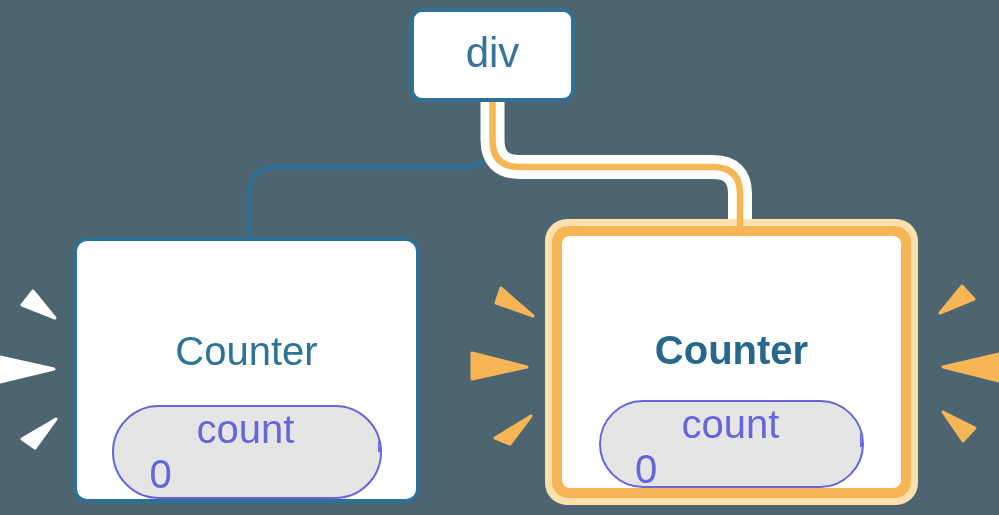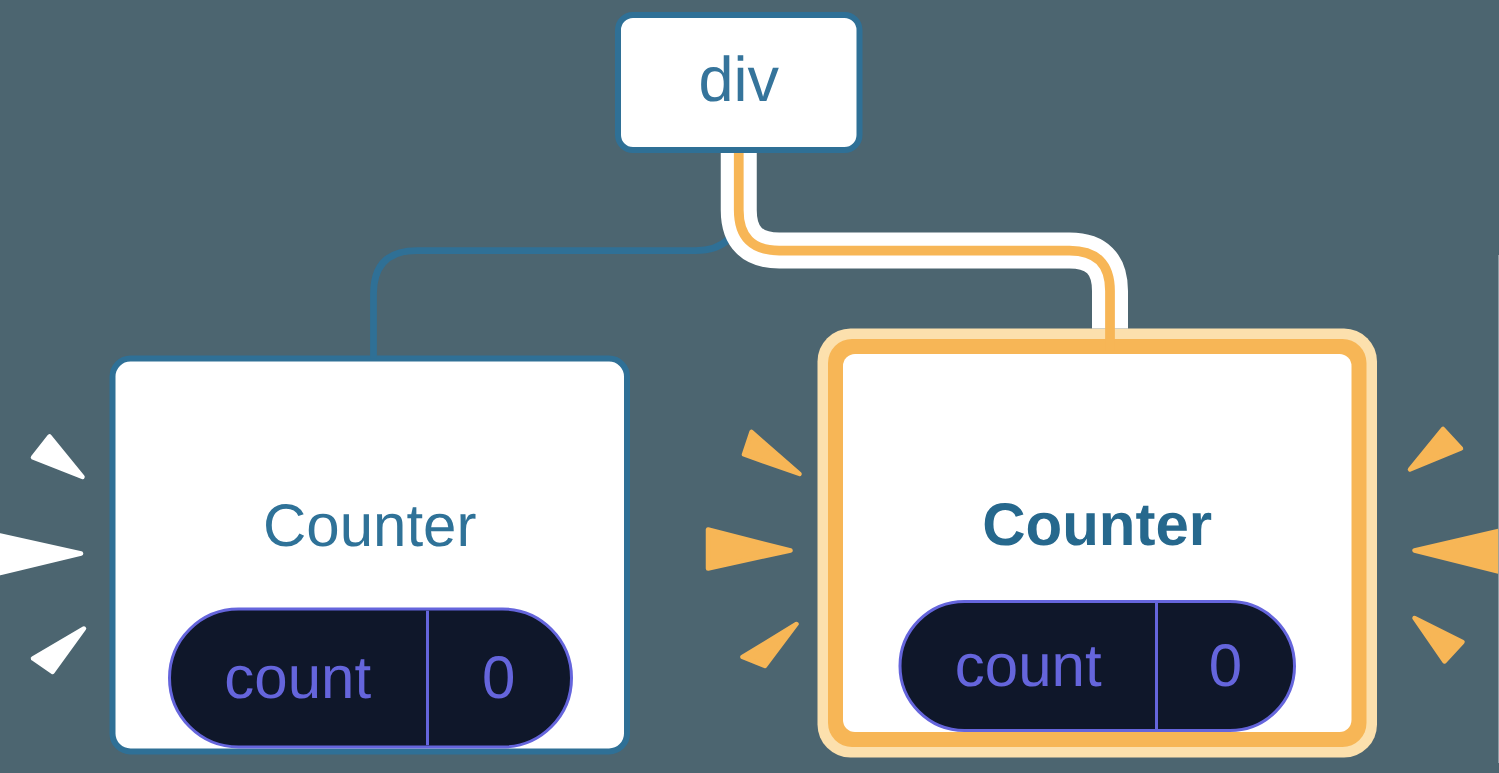--- a/index.html
+++ b/index.html
@@ -57,22 +57,23 @@
   .counter-title.bold {
     font-weight: 700;
     color: #26688D;
   }
   
   .state-pill {
     display: flex;
     box-sizing: border-box;
     border: 2.5px solid #6565DC;
     border-radius: 60px;
-    background: #0f172a;
+    background: #e5e5e5;
     overflow: hidden;
+    flex-direction: column;
   }
   .counter-left .state-pill { width: 270px; height: 98px; margin-top: 34px; }
   .pill-key {
     flex: 1;
     display: flex; align-items: center; justify-content: center;
     font-size: 40px;
     color: #6565DC;
     border-right: 2.5px solid #6565DC;
   }
   .pill-value {

